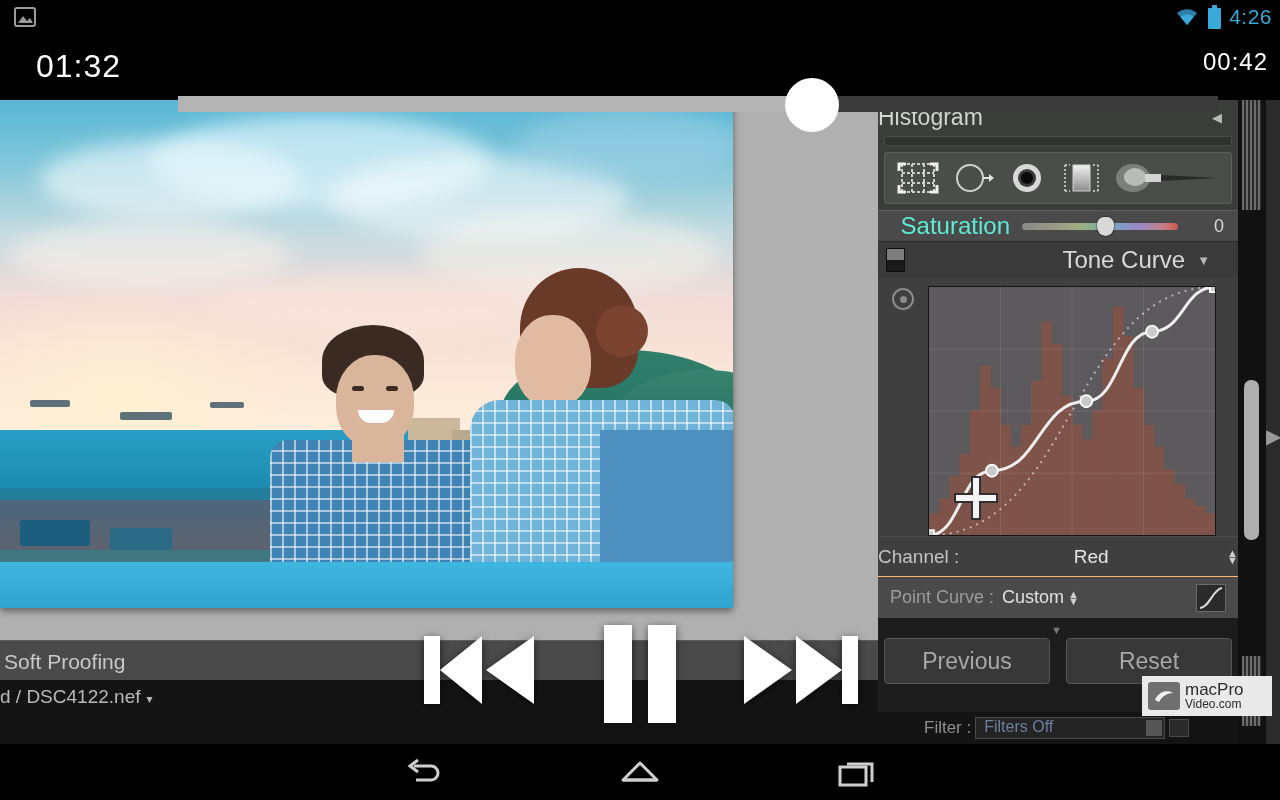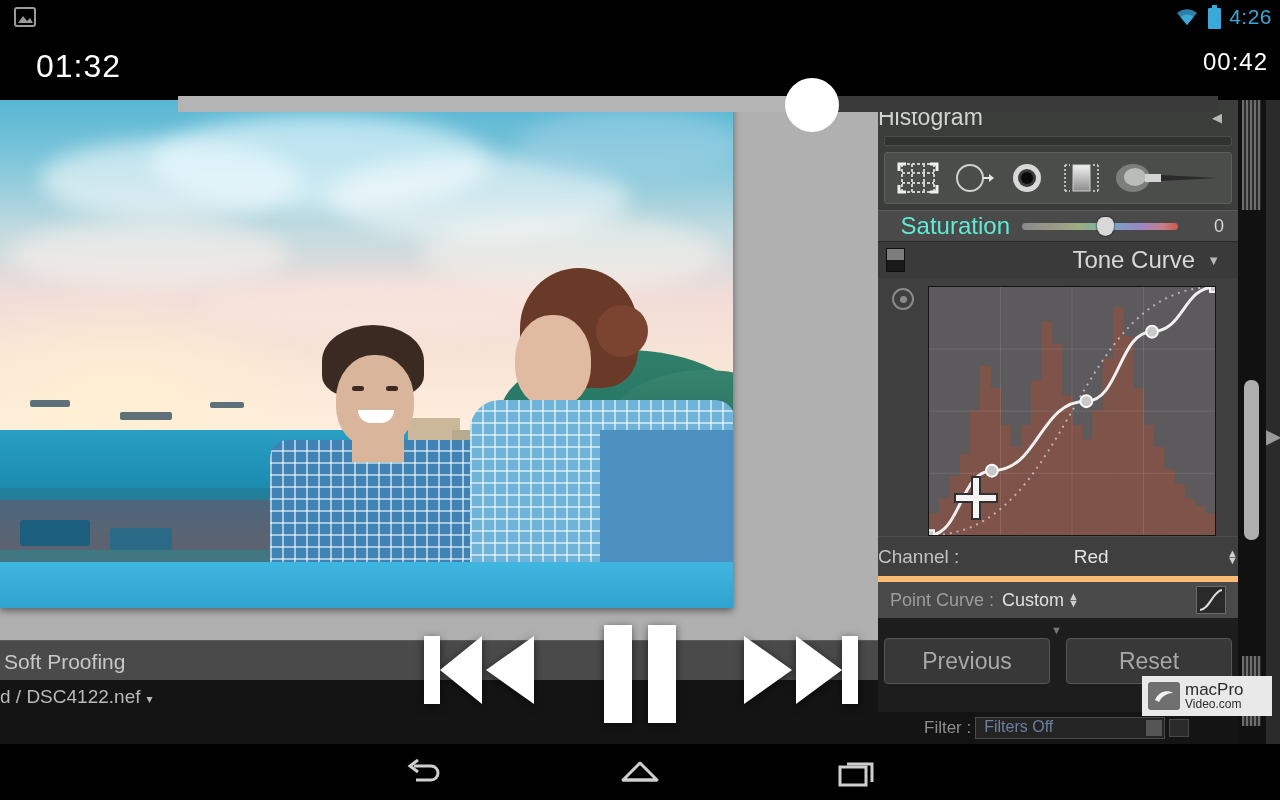--- a/index.html
+++ b/index.html
@@ -85,37 +85,37 @@
   .toolstrip { margin-top:6px; height:52px; background:#4a4d4a; border:1px solid #5c5f5c; border-radius:3px; display:flex; align-items:center; justify-content:space-around; padding:0 6px; }
   .tool { width:48px; height:38px; display:flex; align-items:center; justify-content:center; }
 
   .sat-row { background:#4a4a4a; border-top:1px solid #5a5a5a; border-bottom:1px solid #2a2a2a; height:32px; display:flex; align-items:center; padding:0 14px; }
   .sat-label { color:#5eead4; font-size:24px; width:130px; text-align:right; padding-right:12px; }
   .sat-track { position:relative; flex:1; height:7px; border-radius:4px;
      background:linear-gradient(90deg,#8a8a8a 0%, #9a9a86 22%, #9fae7e 36%, #7fae9a 48%, #7f9ec4 62%, #9a86c4 76%, #c47f8a 90%, #cf5a4a 100%); }
   .sat-knob { position:absolute; left:48%; top:-6px; width:17px; height:19px; background:#d8d8d8; border-radius:40% 40% 50% 50%; box-shadow:0 0 2px #000; }
   .sat-val { width:46px; text-align:right; color:#d8d8d8; font-size:18px; }
 
-  .tc-head { height:36px; background:#3a3a3a; display:flex; align-items:center; justify-content:flex-end; padding-right:18px; position:relative; }
+  .tc-head { height:36px; background:#3a3a3a; display:flex; align-items:center; justify-content:flex-end; padding-right:28px; position:relative; }
   .tc-switch { position:absolute; left:8px; top:6px; width:19px; height:24px; background:linear-gradient(#7d7d7d 50%, #1a1a1a 50%); border:1px solid #0e0e0e; }
   .tc-head .ttl { color:#d8d8d8; font-size:24px; }
 
   .tc-body { background:#3f3f3f; padding:8px 10px 0 10px; position:relative; }
   .target-btn { position:absolute; left:14px; top:10px; width:22px; height:22px; border:2px solid #8a8a8a; border-radius:50%; display:flex; align-items:center; justify-content:center; }
   .target-dot { width:7px; height:7px; background:#8a8a8a; border-radius:50%; }
   .curve-box { position:relative; margin-left:40px; width:288px; height:250px; background:#5c5a5c; border:1px solid #151515; }
   .curve-hist { position:absolute; inset:0; }
   .crosshair { position:absolute; }
 
   .chan-row { height:40px; background:#3f3f3f; display:flex; align-items:center; justify-content:space-between; gap:10px; border-top:1px solid #4c4c4c; }
   .chan-label { color:#c2c2c2; font-size:19px; }
   .chan-val { color:#e4e4e4; font-size:19px; }
   .stepper { display:inline-flex; flex-direction:column; line-height:7px; font-size:11px; color:#cfcfcf; margin-left:4px; }
 
-  .pc-row { height:42px; background:#4a4a4a; display:flex; align-items:center; padding:0 12px; border-top:6px solid #fdba74; }
+  .pc-row { height:42px; background:#4a4a4a; display:flex; align-items:center; padding:0 12px; border-top:1px solid #fdba74; }
   .pc-label { color:#9c9c9c; font-size:18px; }
   .pc-val { color:#e0e0e0; font-size:18px; margin-left:8px; }
   .pc-btn { margin-left:auto; width:30px; height:28px; background:#2a2a2a; border:1px solid #6a6a6a; position:relative; }
 
   .prev-reset { position:absolute; left:6px; bottom:60px; width:348px; height:46px; display:flex; gap:16px; }
   .lrbtn { flex:1; background:#383838; border:1px solid #555; border-radius:4px; color:#a8a8a8; font-size:23px; display:flex; align-items:center; justify-content:center; }
   .pr-caret { position:absolute; left:50%; bottom:108px; margin-left:-7px; font-size:11px; color:#777; }
 
   .filter-bar { position:absolute; left:0; bottom:0; width:360px; height:32px; background:#141414; display:flex; align-items:center; padding-left:46px; gap:4px; }
   .filter-label { color:#8e8e8e; font-size:17px; }

